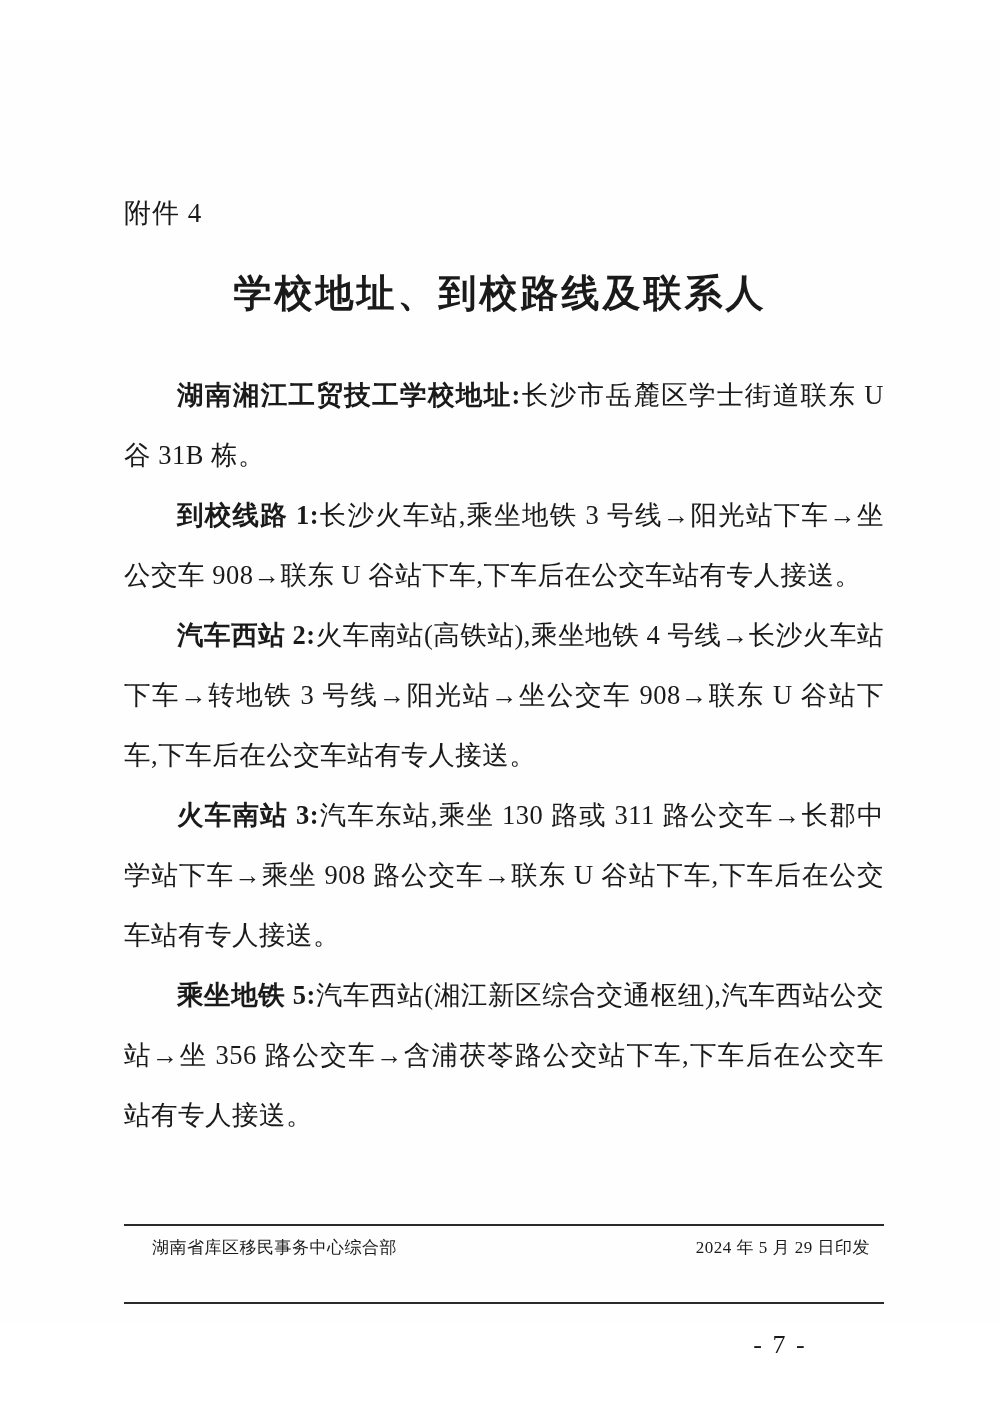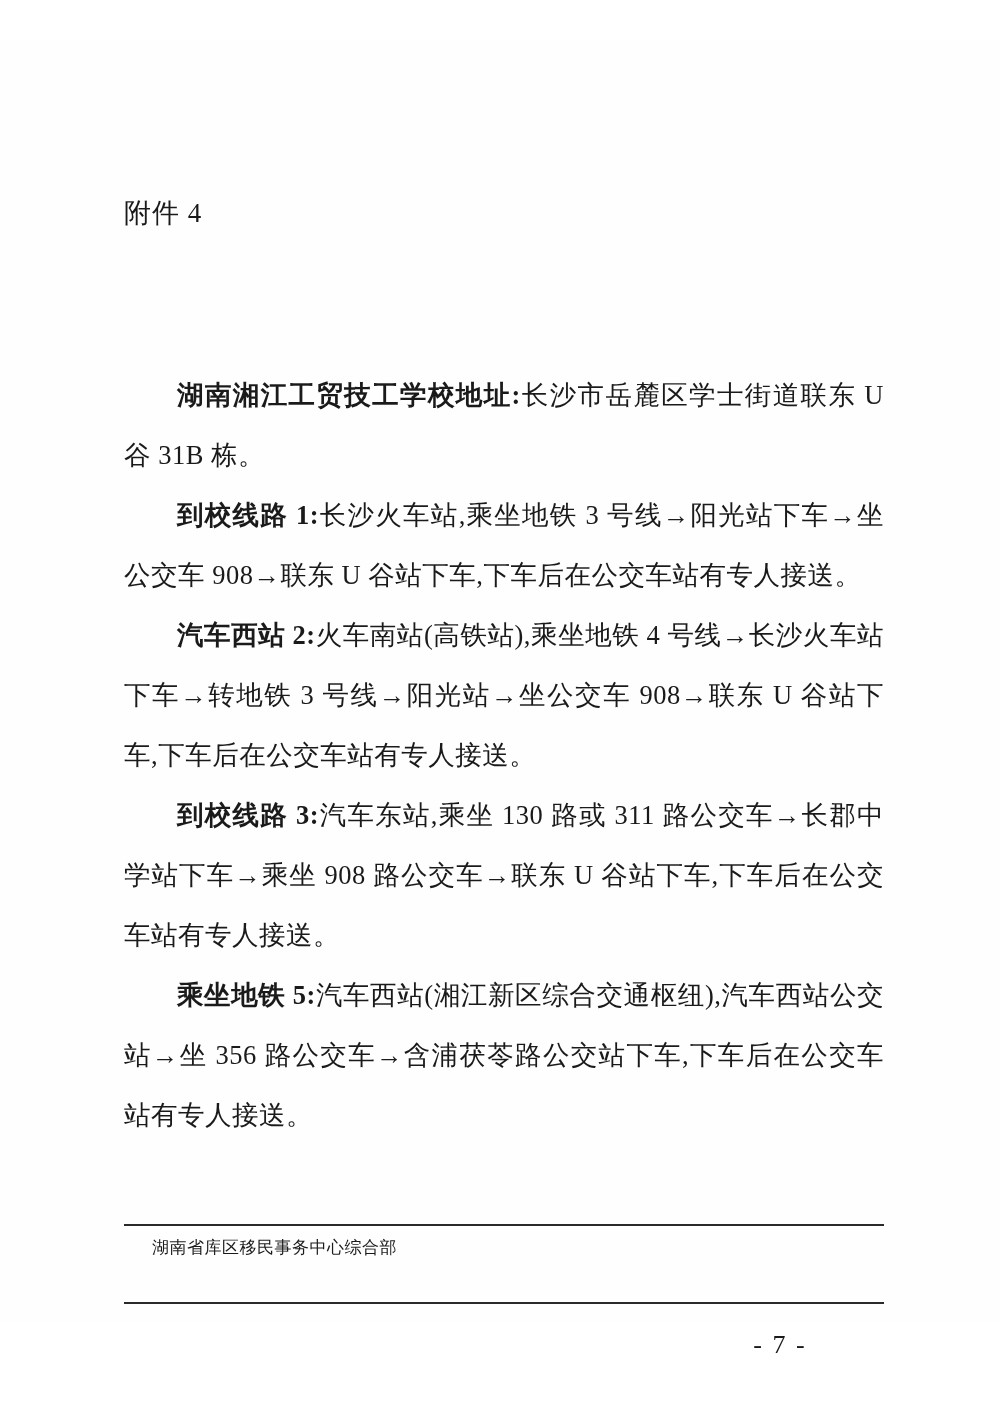--- a/index.html
+++ b/index.html
@@ -95,50 +95,52 @@
     padding-left: 560px;
   }
 </style>
 </head>
 <body>
 
 <div class="page">
 
   <div class="attachment-label">附件 4</div>
 
+  <div class="doc-title">学校地址、到校路线及联系人</div>
 
   <div class="body-block">
 
     <p class="para">
       <span class="lead">湖南湘江工贸技工学校地址:</span><span>长沙市岳麓区学士街道联东 U 谷 31B 栋。</span>
     </p>
 
     <p class="para">
       <span class="lead">到校线路 1:</span><span>长沙火车站,乘坐地铁 3 号线→阳光站下车→坐公交车 908→联东 U 谷站下车,下车后在公交车站有专人接送。</span>
     </p>
 
     <p class="para">
       <span class="lead">汽车西站 2:</span><span>火车南站(高铁站),乘坐地铁 4 号线→长沙火车站下车→转地铁 3 号线→阳光站→坐公交车 908→联东 U 谷站下车,下车后在公交车站有专人接送。</span>
     </p>
 
     <p class="para">
-      <span class="lead">到校线路 3:</span><span>汽车东站,乘坐 130 路或 311 路公交车→长郡中学站下车→乘坐 908 路公交车→联东 U 谷站下车,下车后在公交车站有专人接送。</span>
+      <span class="lead">火车南站 3:</span><span>汽车东站,乘坐 130 路或 311 路公交车→长郡中学站下车→乘坐 908 路公交车→联东 U 谷站下车,下车后在公交车站有专人接送。</span>
     </p>
 
 
     <p class="para">
       <span class="lead">乘坐地铁 5:</span><span>汽车西站(湘江新区综合交通枢纽),汽车西站公交站→坐 356 路公交车→含浦茯苓路公交站下车,下车后在公交车站有专人接送。</span>
     </p>
 
 
   </div>
 
   <div class="footer-rule"></div>
 
   <div class="footer-row">
     <span class="footer-left">湖南省库区移民事务中心综合部</span>
+    <span class="footer-right">2024 年 5 月 29 日印发</span>
   </div>
 
   <div class="footer-rule bottom"></div>
 
   <div class="page-number">- 7 -</div>
 
 </div>
 
 </body></html>

